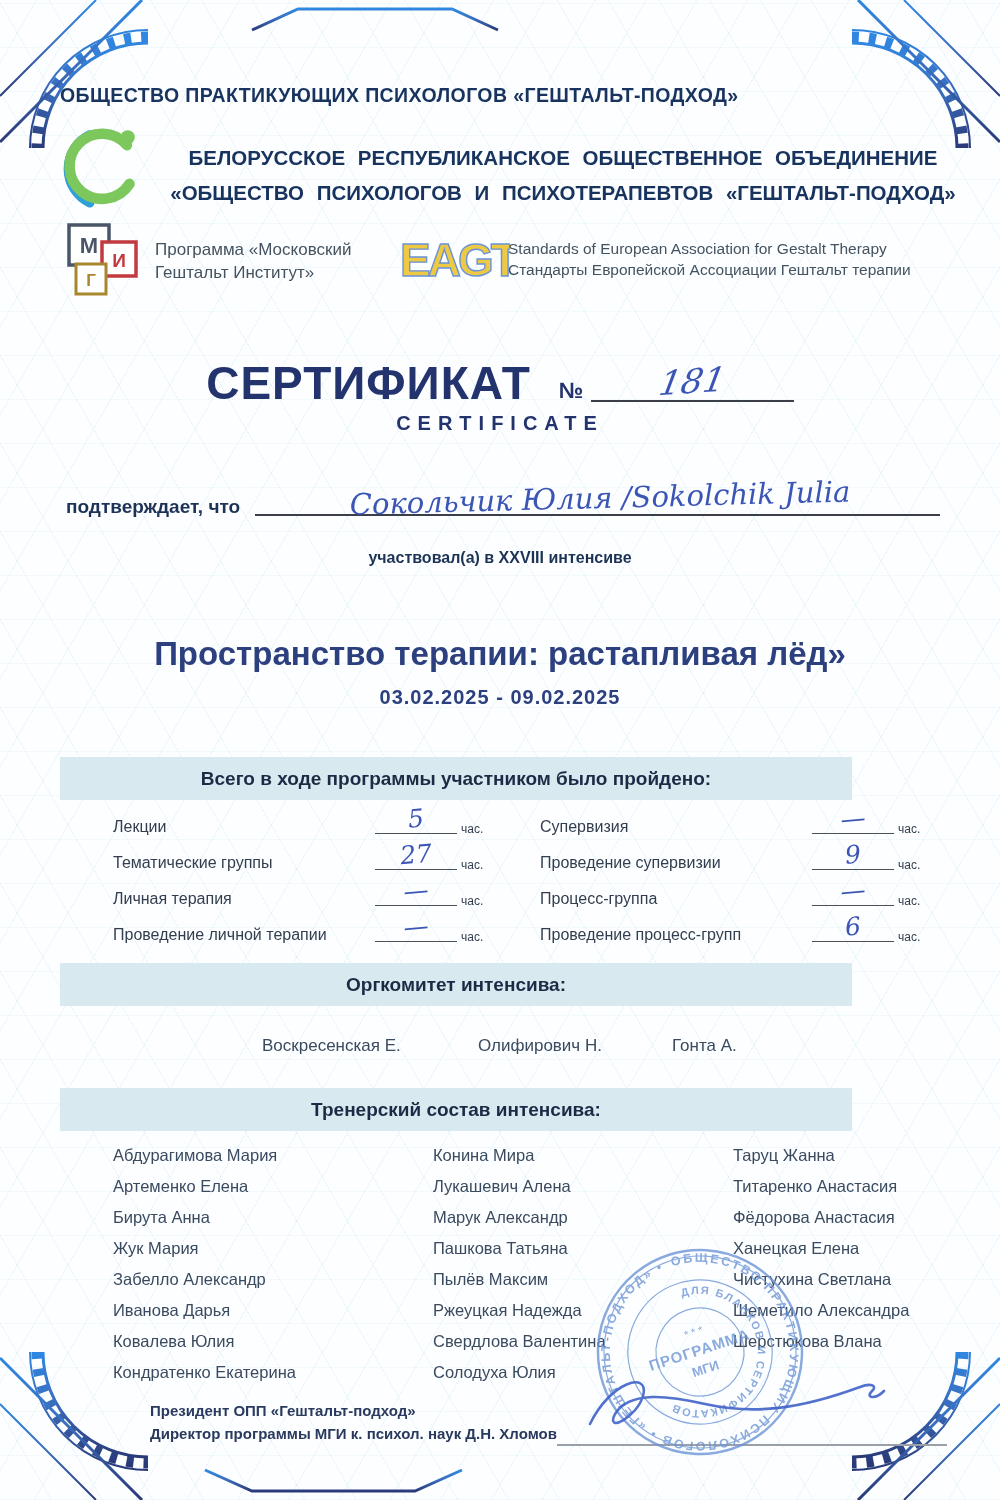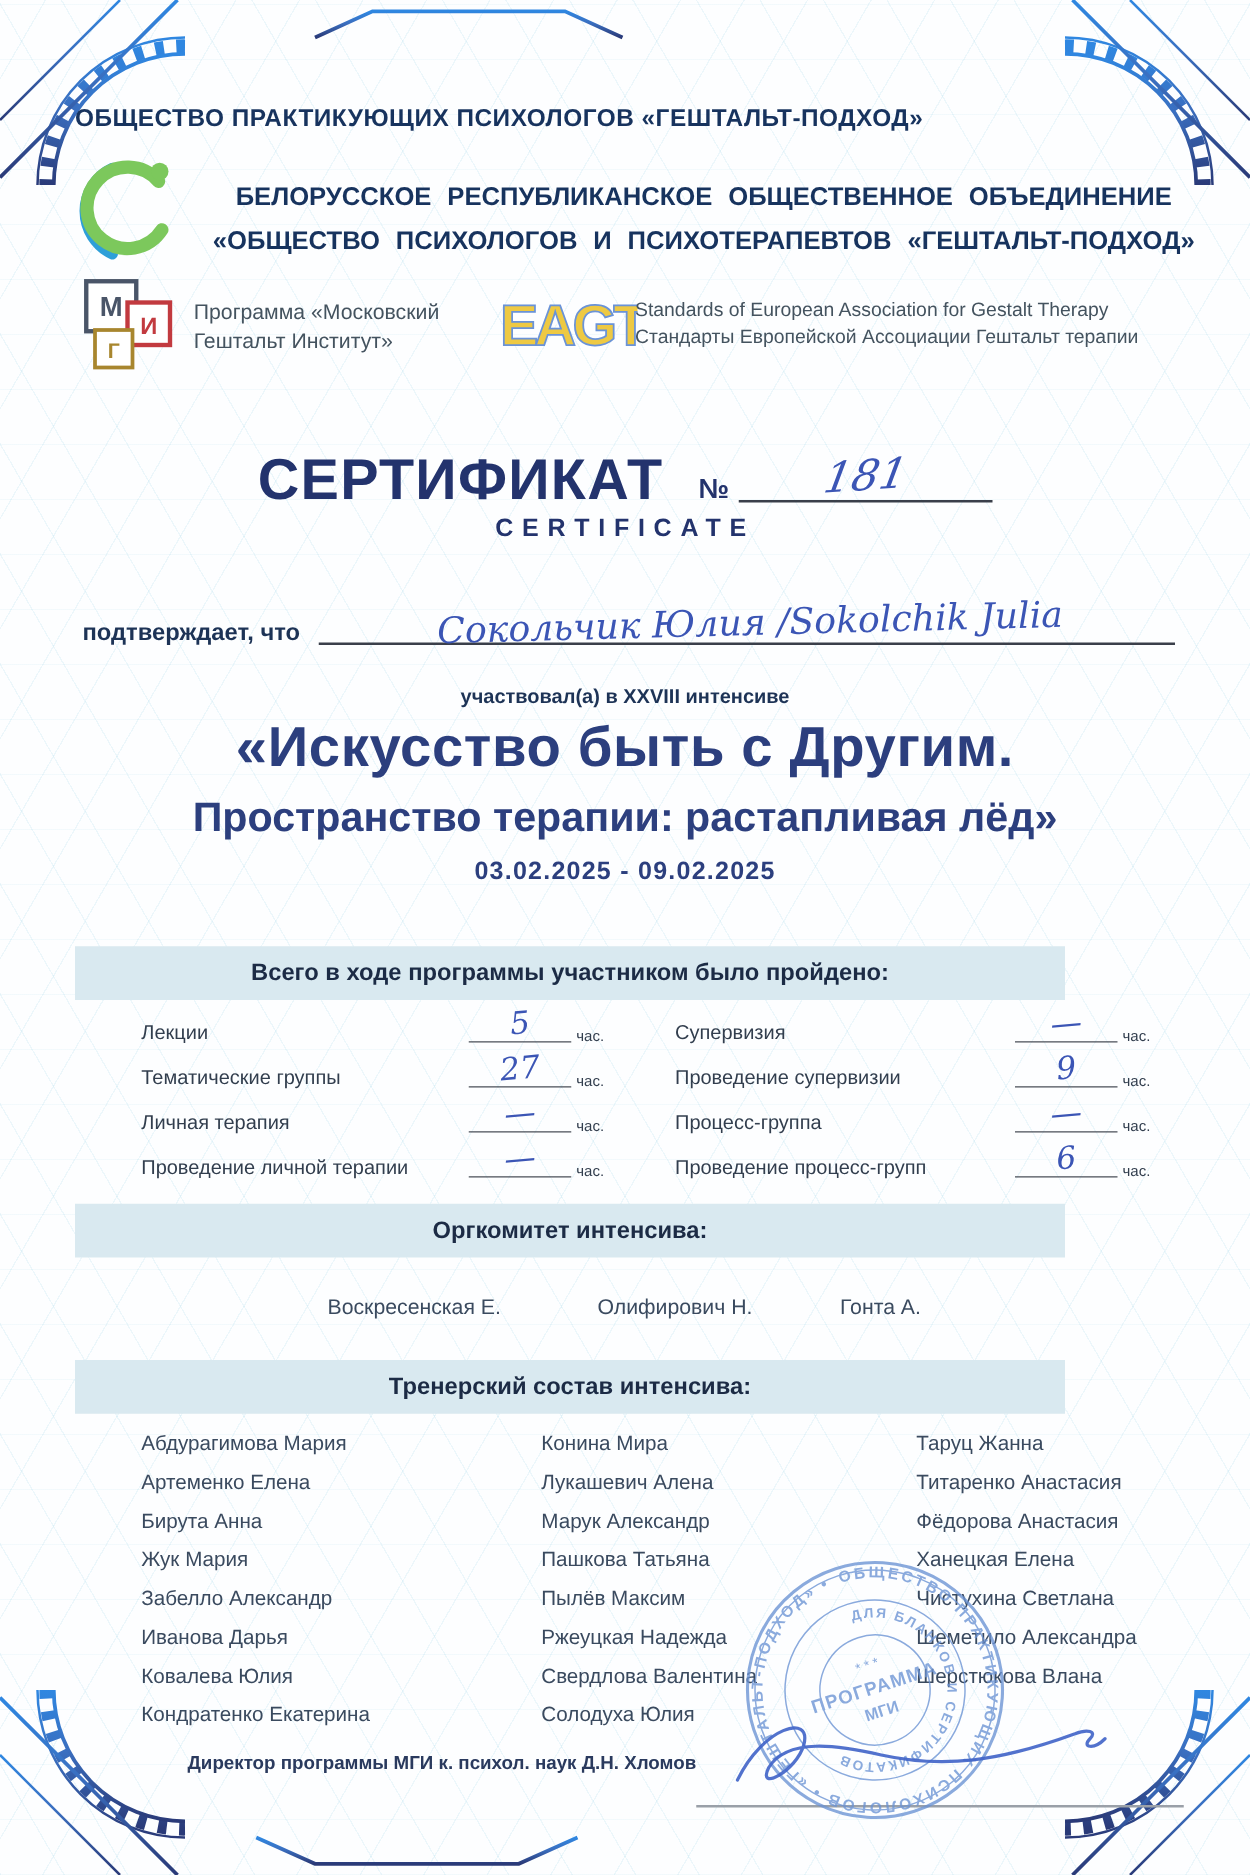--- a/index.html
+++ b/index.html
@@ -196,21 +196,20 @@
     </div>
     <div class="abs title-en">CERTIFICATE</div>
 
     <div class="abs confirm-row">
       <span class="confirm-label">подтверждает, что</span>
       <span class="name-line"></span>
       <span class="name-value">Сокольчик Юлия /Sokolchik Julia</span>
     </div>
     <div class="abs participated">участвовал(а) в XXVIII интенсиве</div>
 
-    <div class="abs event-title1">«Искусство быть с Другим.</div>
     <div class="abs event-title2">Пространство терапии: растапливая лёд»</div>
     <div class="abs event-dates">03.02.2025 - 09.02.2025</div>
 
     <div class="abs band band1">Всего в ходе программы участником было пройдено:</div>
     <div class="abs hours-area">
 
       <div class="hour-row colL" style="top:8px;left:0;right:0;">
         <span class="hour-label">Лекции</span>
         <span class="hour-line"></span>
         <span class="hour-value">5</span>
@@ -293,20 +292,21 @@
       <div>Таруц Жанна</div>
       <div>Титаренко Анастасия</div>
       <div>Фёдорова Анастасия</div>
       <div>Ханецкая Елена</div>
       <div>Чистухина Светлана</div>
       <div>Шеметило Александра</div>
       <div>Шерстюкова Влана</div>
     </div>
 
     <div class="abs footer-text">
+      <div>Президент ОПП  «Гештальт-подход»</div>
       <div>Директор программы МГИ к. психол. наук Д.Н. Хломов</div>
     </div>
     <div class="abs sig-line"></div>
 
     <svg class="abs stamp" width="260" height="260" viewBox="0 0 260 260">
       <defs>
         <path id="ringPath" d="M130,40 a90,90 0 1 1 -0.1,0"></path>
         <path id="innerRingPath" d="M130,72 a58,58 0 1 1 -0.1,0"></path>
       </defs>
       <g stroke="#6b93d4" fill="none">

